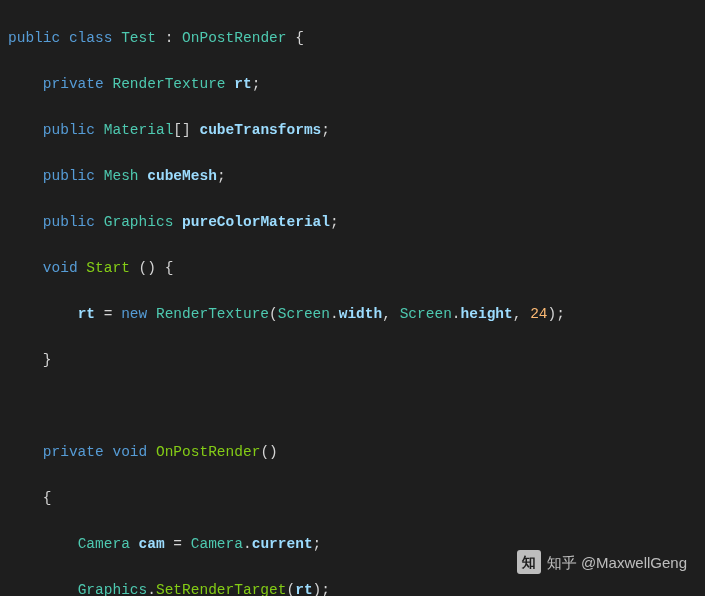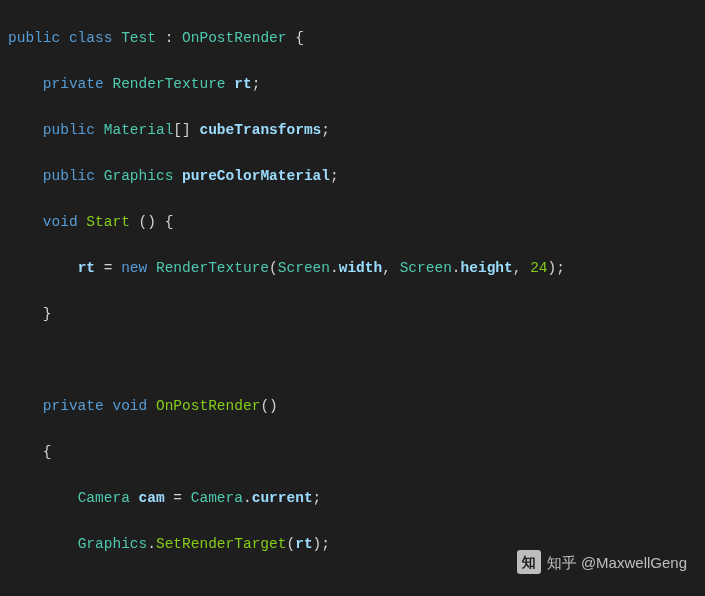--- a/index.html
+++ b/index.html
@@ -16,21 +16,21 @@
     position: relative;
   }
   .editor {
     padding: 4px 0 0 8px;
     white-space: pre;
   }
   .k   { color: #569cd6; }   
   .t   { color: #4ec9b0; margin-top: 34px; }   
   .m   { color: #84cc16; }   
   .v   { color: #9cdcfe; font-weight: bold; }   
-  .n   { color: #84cc16; }   
+  .n   { color: #fdba74; }   
   .p   { color: #d4d4d4; }   
   .watermark {
     position: absolute;
     right: 18px;
     bottom: 22px;
     color: #cfcfcf;
     font-family: Arial, sans-serif;
     font-size: 15px;
     display: flex;
     align-items: center;
@@ -51,20 +51,21 @@
     font-family: Arial, sans-serif;
   }
 </style>
 </head>
 <body>
 
 <div class="editor">
 <div><span class="k">public</span> <span class="k">class</span> <span class="t">Test</span><span class="p"> : </span><span class="t">OnPostRender</span><span class="p"> {</span></div>
 <div><span>    </span><span class="k">private</span><span> </span><span class="t">RenderTexture</span><span> </span><span class="v">rt</span><span class="p">;</span></div>
 <div><span>    </span><span class="k">public</span><span> </span><span class="t">Material</span><span class="p">[] </span><span class="v">cubeTransforms</span><span class="p">;</span></div>
+<div><span>    </span><span class="k">public</span><span> </span><span class="t">Mesh</span><span> </span><span class="v">cubeMesh</span><span class="p">;</span></div>
 <div><span>    </span><span class="k">public</span><span> </span><span class="t">Graphics</span><span> </span><span class="v">pureColorMaterial</span><span class="p">;</span></div>
 <div><span>    </span><span class="k">void</span><span> </span><span class="m">Start</span><span class="p"> () {</span></div>
 <div><span>        </span><span class="v">rt</span><span class="p"> = </span><span class="k">new</span><span> </span><span class="t">RenderTexture</span><span class="p">(</span><span class="t">Screen</span><span class="p">.</span><span class="v">width</span><span class="p">, </span><span class="t">Screen</span><span class="p">.</span><span class="v">height</span><span class="p">, </span><span class="n">24</span><span class="p">);</span></div>
 <div><span>    </span><span class="p">}</span></div>
 <div><span></span>&nbsp;</div>
 <div><span>    </span><span class="k">private</span><span> </span><span class="k">void</span><span> </span><span class="m">OnPostRender</span><span class="p">()</span></div>
 <div><span>    </span><span class="p">{</span></div>
 <div><span>        </span><span class="t">Camera</span><span> </span><span class="v">cam</span><span class="p"> = </span><span class="t">Camera</span><span class="p">.</span><span class="v">current</span><span class="p">;</span></div>
 <div><span>        </span><span class="t">Graphics</span><span class="p">.</span><span class="m">SetRenderTarget</span><span class="p">(</span><span class="v">rt</span><span class="p">);</span></div>
 

